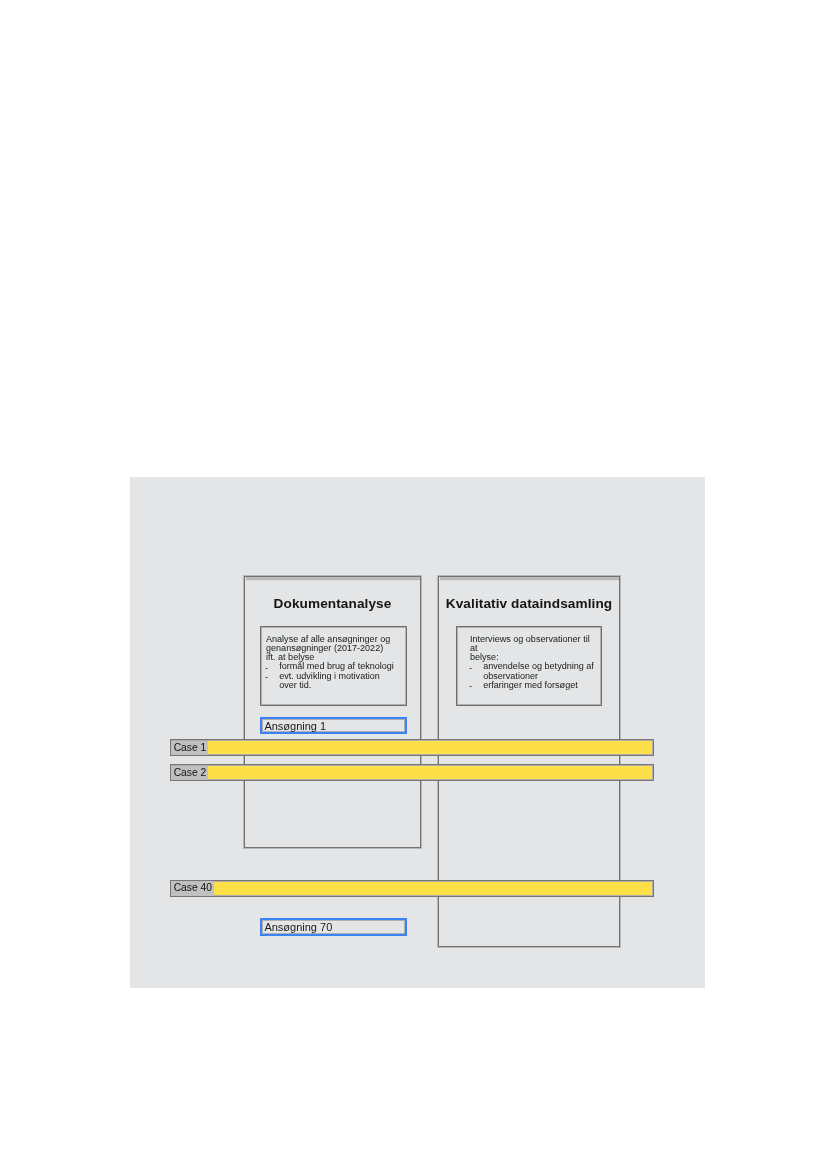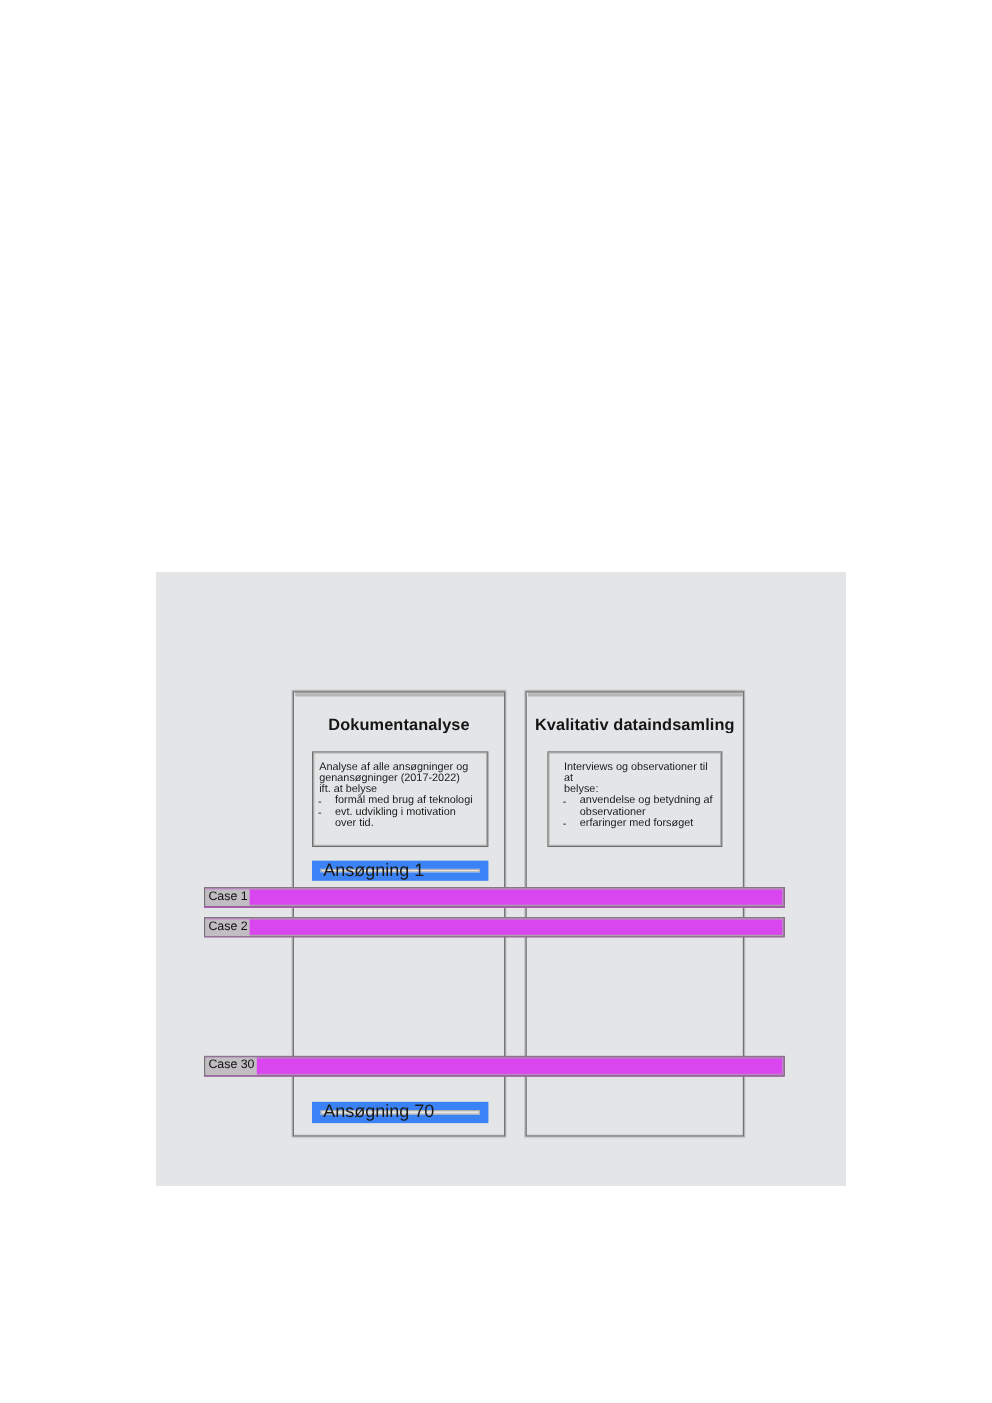--- a/index.html
+++ b/index.html
@@ -28,21 +28,21 @@
   }
 
   
   .column {
     position: absolute;
     border: 1px solid #737373;
     box-sizing: border-box;
     background: transparent;
     box-shadow: 0 0 0 1px #b4b6b8;
   }
-  #column-dokumentanalyse { left: 114px; top:  99px; width: 177px; height: 371px; }
+  #column-dokumentanalyse { left: 114px; top:  99px; width: 177px; height: 272px; }
   #column-kvalitativ      { left: 308px; top:  99px; width: 182px; height: 371px; }
 
   .lane-divider {
     position: absolute;
     left: 1px;
     right: 0;
     top: 0px;
     height: 4px;
     background: linear-gradient(#bcbcbc 0 2px, #b5b5b5 2px 3px, #dedede 3px 4px);
   }
@@ -83,39 +83,39 @@
   .desc-box li::before {
     content: attr(data-marker);
     position: absolute;
     left: -1px;
     top: 1.3px;
   }
 
   .ans-box {
     position: absolute;
     will-change: opacity;
-    border: 7px solid #3b82f6;
+    border: 2px solid #3b82f6;
     box-sizing: border-box;
     box-shadow: inset 0 0 0 1px #b0b0b0;
-    font-size: 15px;
+    font-size: 11px;
     color: #1a1a1a;
     padding-left: 2.4px;
     display: flex;
     align-items: center;
   }
   #ansogning-first { left: 15px; top: 140px; width: 147px; height: 17px; }
   #ansogning-last  { left: 15px; top: 341px; width: 147px; height: 17.6px; }
 
   
   .case-bar {
     position: absolute;
     left: 40px;
     width: 484px;
     height: 17px;
-    background: #d946ef;
+    background: #fde047;
     border: 1px solid #787474;
     box-sizing: border-box;
     box-shadow: inset 0 0 0 1px #b3aeae;
     display: flex;
     align-items: center;
     will-change: opacity;
   }
   .case-label {
     will-change: opacity;
     display: inline-block;
@@ -165,17 +165,17 @@
       </div>
     </div>
 
     <div class="case-bar" style="top:262px">
       <span class="case-label">Case 1</span>
     </div>
     <div class="case-bar" style="top:287.3px">
       <span class="case-label">Case 2</span>
     </div>
     <div class="case-bar" style="top:402.5px">
-      <span class="case-label">Case 30</span>
+      <span class="case-label">Case 40</span>
     </div>
 
   </div>
 </div>
 
 </body></html>

